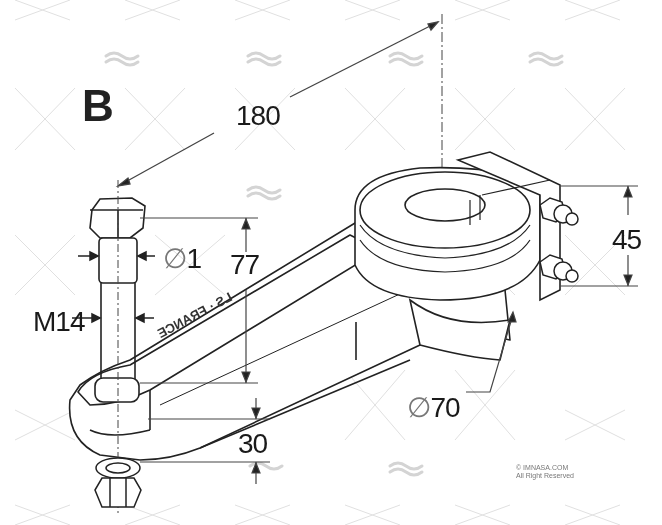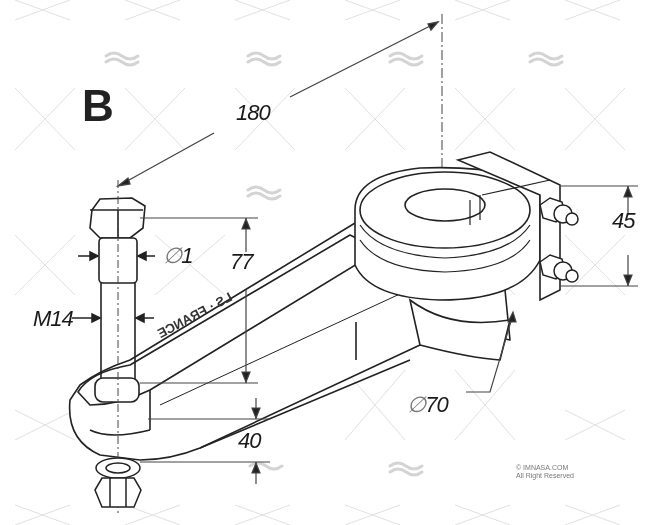--- a/index.html
+++ b/index.html
@@ -1,19 +1,19 @@
 <!DOCTYPE html>
 <html><head>
   <meta charset="utf-8">
   <style>
     html, body { margin: 0; padding: 0; background: #ffffff; }
     body { width: 662px; height: 525px; overflow: hidden; position: relative; font-family: "Liberation Sans", sans-serif; }
     #stage { position: absolute; left: 0; top: 0; width: 662px; height: 525px; }
     .lbl { position: absolute; color: #1a1a1a; font-family: "Liberation Sans", sans-serif; white-space: nowrap; line-height: 1; }
-    .dim { font-size: 22px; letter-spacing: -1px; font-style: italic; }
+    .dim { font-size: 28px; letter-spacing: -1px; }
     .variant { font-size: 44px; font-weight: bold; color: #222; }
     .diam { font-weight: normal; color: #777; }
     .wm { position: absolute; font-size: 7px; color: #777; line-height: 8px; font-family: "Liberation Sans", sans-serif; }
   </style>
 </head>
 <body>
 
 <div id="stage">
   <svg width="662" height="525" viewBox="0 0 662 525" xmlns="http://www.w3.org/2000/svg">
 
@@ -178,23 +178,23 @@
   <div class="lbl dim" style="left:236px;top:102px;">180</div>
 
   <div class="lbl dim" style="left:230px;top:242px;margin-top:9px;">77</div>
 
   <div class="lbl dim" style="left:163px;top:245px;">
     <span class="diam">∅</span><span>1</span>
   </div>
 
   <div class="lbl dim" style="left:18px;top:308px;margin-left:15px;">M14</div>
 
-  <div class="lbl dim" style="left:612px;top:210px;">45</div>
-
-  <div class="lbl dim" style="left:238px;top:430px;">40</div>
+  <div class="lbl dim" style="left:612px;top:226px;">45</div>
+
+  <div class="lbl dim" style="left:238px;top:430px;">30</div>
 
   <div class="lbl dim" style="left:407px;top:394px;">
     <span class="diam">∅</span><span>70</span>
   </div>
 
   <div class="lbl" style="left:228px;top:290px;font-size:13px;font-weight:bold;transform:rotate(-28deg) scaleX(-1);transform-origin:left top;color:#333;">LS · FRANCE</div>
 
   <div class="wm" style="left:516px;top:464px;">
     <div>© IMNASA.COM</div>
     <div>All Right Reserved</div>

